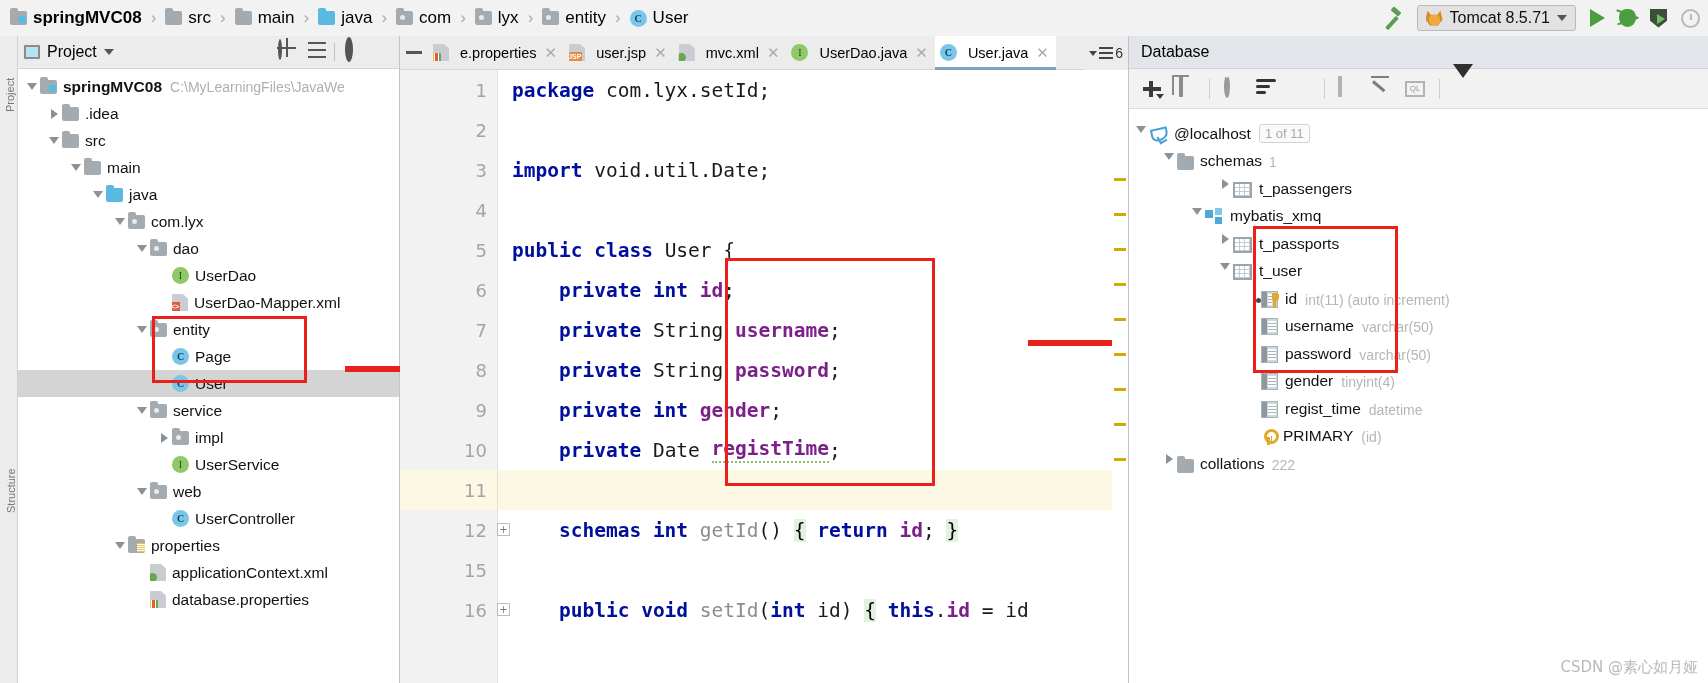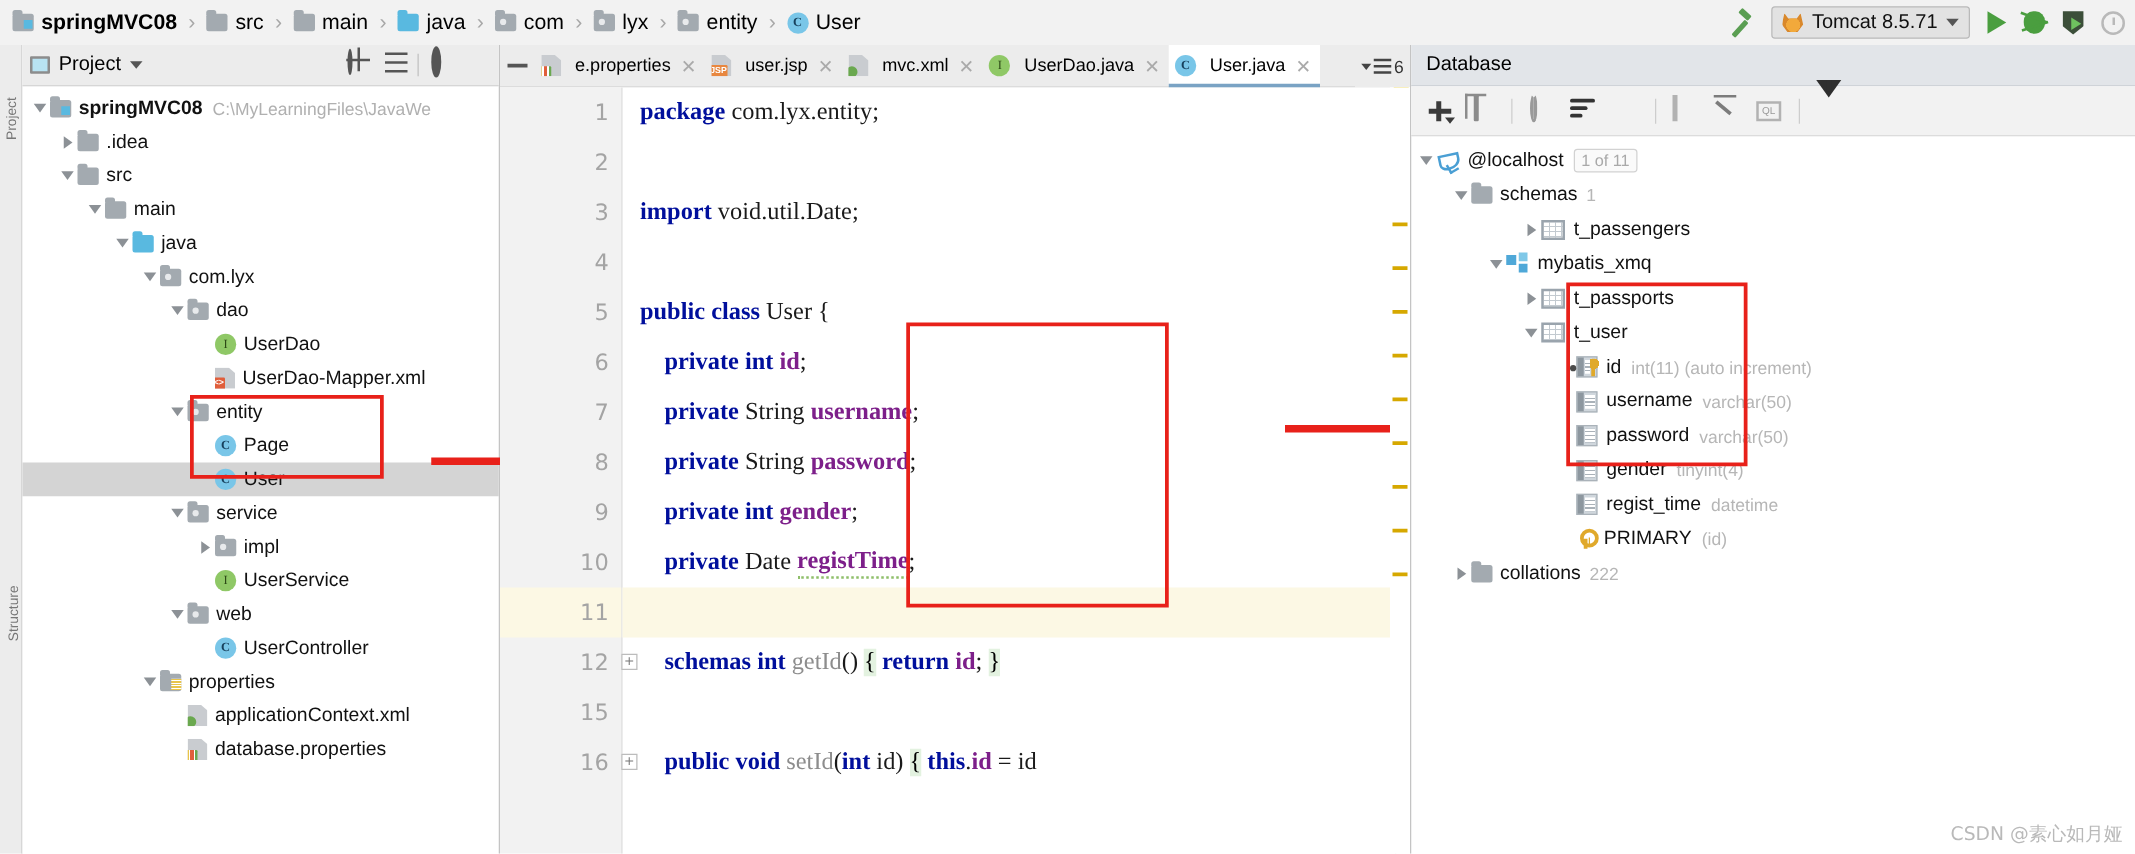--- a/index.html
+++ b/index.html
@@ -266,21 +266,21 @@
   }
   .gline.cur { background: #fcf8e4; }
   .fold {
     position: absolute; right: -13px; top: 13px; width: 13px; height: 13px;
     border: 1px solid #bcbcbc; background: #fff; color: #777; font-size: 10px;
     line-height: 11px; text-align: center; font-family: "DejaVu Sans", sans-serif;
   }
   .codelines { flex: 1; position: relative; }
   .cline {
     height: 40px; display: flex; align-items: center; padding-left: 14px;
-    font-size: 19.5px; white-space: pre; letter-spacing: 0px; font-family: Liberation Serif, serif;
+    font-size: 19.5px; white-space: pre; letter-spacing: 0px;
   }
   .cline.cur { background: #fcf8e4; }
   .kw { color: #000f9c; font-weight: bold; }
   .pl { color: #1a1a1a; }
   .fld { color: #7d1f8a; font-weight: bold; }
   .mth { color: #8d8d8d; }
   .brace { background: #e3f2e0; }
   .squig {
     border-bottom: 2px dotted #8fbf6a; padding-bottom: 1px;
   }
@@ -333,21 +333,21 @@
     background:#7c7c7c; transform:rotate(40deg); transform-origin:left; }
   .pen-ic::after { content:""; position:absolute; left:0;bottom:0;width:18px;height:2px;background:#7c7c7c; }
   .ql-ic { width:20px;height:16px;border:2px solid #b2b2b2; font-size:8px; color:#9a9a9a;
     display:flex;align-items:center;justify-content:center; margin:3px 0 0 0; }
   .filter-ic { width:0;height:0;border-left:10px solid transparent;border-right:10px solid transparent;
     border-top:14px solid #2f2f2f; margin:3px 0 0 1px; position:relative; }
   .filter-ic::after { content:""; position:absolute; left:-2px; top:-14px; width:4px;height:9px;background:#2f2f2f; }
   .tb-sep { width:1px; height:20px; background:#cdcdcd; }
 
   .db-tree { padding-top: 6px; font-size: 15.5px; color: #111; position: relative; }
-  .dbrow { display:flex; align-items:center; height: 27.5px; white-space:nowrap; cursor:pointer; }
+  .dbrow { display:flex; align-items:flex-end; height: 27.5px; white-space:nowrap; cursor:pointer; }
   .dbtype { color: #b6b6b6; font-size: 14px; margin-left: 8px; }
   .badge-count {
     border:1px solid #d2d2d2; border-radius: 3px; color:#a9a9a9; font-size: 13px;
     padding: 1px 5px; margin-left: 8px; background:#fafafa;
   }
   .count-plain { color:#b6b6b6; font-size:14px; margin-left:7px; }
   
   .ic-mysql { width: 18px; height: 18px; margin-right: 7px; position: relative; }
   .ic-mysql::before {
     content:""; position:absolute; left:2px; top:3px; width:13px; height:9px;
@@ -710,21 +710,21 @@
           <div class="gline">7</div>
           <div class="gline">8</div>
           <div class="gline">9</div>
           <div class="gline">10</div>
           <div class="gline cur">11</div>
           <div class="gline">12<span class="fold">+</span></div>
           <div class="gline">15</div>
           <div class="gline">16<span class="fold">+</span></div>
         </div>
       <div class="codelines" id="codelines">
-          <div class="cline"><span class="kw">package </span><span class="pl">com.lyx.entity;</span></div>
+          <div class="cline"><span class="kw">package </span><span class="pl">com.lyx.setId;</span></div>
           <div class="cline"></div>
           <div class="cline"><span class="kw">import </span><span class="pl">void.util.Date;</span></div>
           <div class="cline"></div>
           <div class="cline"><span class="kw">public class </span><span class="pl">User {</span></div>
           <div class="cline"><span class="kw">    private int </span><span class="fld">id</span><span class="pl">;</span></div>
           <div class="cline"><span class="kw">    private </span><span class="pl">String </span><span class="fld">username</span><span class="pl">;</span></div>
           <div class="cline"><span class="kw">    private </span><span class="pl">String </span><span class="fld">password</span><span class="pl">;</span></div>
           <div class="cline"><span class="kw">    private int </span><span class="fld">gender</span><span class="pl">;</span></div>
           <div class="cline"><span class="kw">    private </span><span class="pl">Date </span><span class="fld squig">registTime</span><span class="pl">;</span></div>
           <div class="cline cur"></div>

